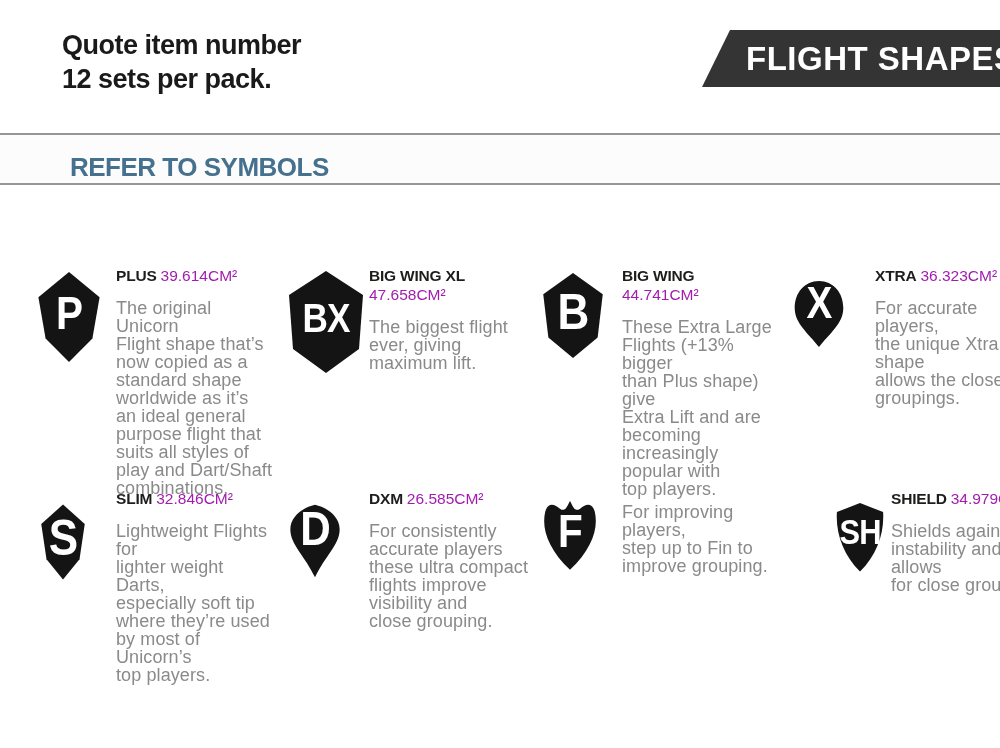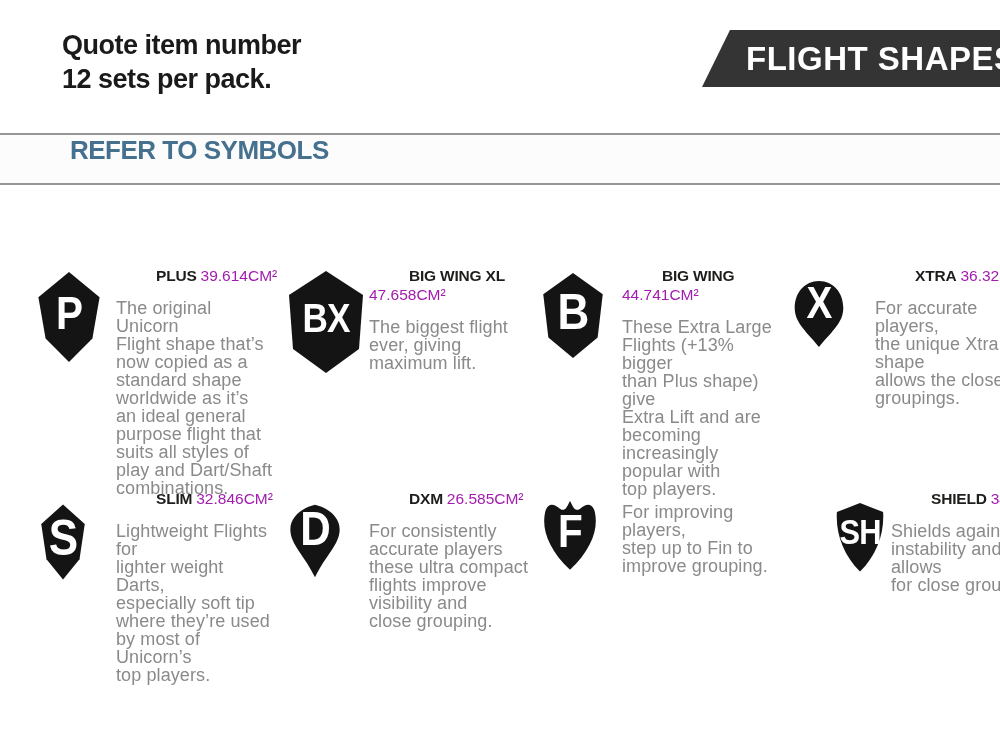--- a/index.html
+++ b/index.html
@@ -29,21 +29,21 @@
     font-size:33px; font-weight:700; color:#ffffff;
     letter-spacing:0.5px; white-space:nowrap;
   }
 
   
   .band {
     position:absolute; left:0; top:133px; width:1000px; height:52px;
     background:#fcfcfc;
     border-top:2px solid #969696;
     border-bottom:2px solid #969696;
-    display:flex; align-items:flex-start;
+    display:flex; align-items:flex-end;
     padding-left:70px;
   }
   .band .refer {
     font-size:26px; font-weight:700; color:#45718f;
     letter-spacing:-0.5px; white-space:pre;
   }
   .band .select {
     margin-left:20px;
     font-size:30px; font-weight:700; color:#45718f;
     letter-spacing:-0.5px; white-space:pre;
@@ -71,21 +71,21 @@
   .w-bx { width:80px; height:108px; } .w-bx .letter { font-size:40px; }
   .w-b  { width:68px; height:95px; }  .w-b  .letter { font-size:50px; }
   .w-x  { width:54px; height:92px; }  .w-x  .letter { font-size:44px; transform:translateY(-11px) scaleX(0.88); }
   .w-s  { width:60px; height:102px; } .w-s  .letter { font-size:50px; }
   .w-d  { width:58px; height:100px; } .w-d  .letter { font-size:48px; transform:translateY(-13px) scaleX(0.88); }
   .w-f  { width:62px; height:88px; }  .w-f  .letter { font-size:46px; }
   .w-sh { width:56px; height:94px;margin-left:40px; }  .w-sh .letter { font-size:35px; transform:translateY(-6px) scaleX(0.88); }
 
   .txt { margin-top:4px; width:160px; }
   .title { font-size:15.5px; line-height:19px; }
-  .title .nm { font-weight:700; color:#1d1d1b; letter-spacing:-0.2px;margin-left:40px; }
+  .title .nm { font-weight:700; color:#1d1d1b; letter-spacing:-0.2px; }
   .title .area { font-weight:400; color:#a21caf; margin-left:4px; }
   .card.stack .title .area { display:block; margin-left:0; }
   .desc {
     margin-top:14px;
     font-size:18px; line-height:18px; color:#8a8a8a;
     letter-spacing:0.1px; white-space:pre-line;
   }
 </style>
 </head>
 <body>

